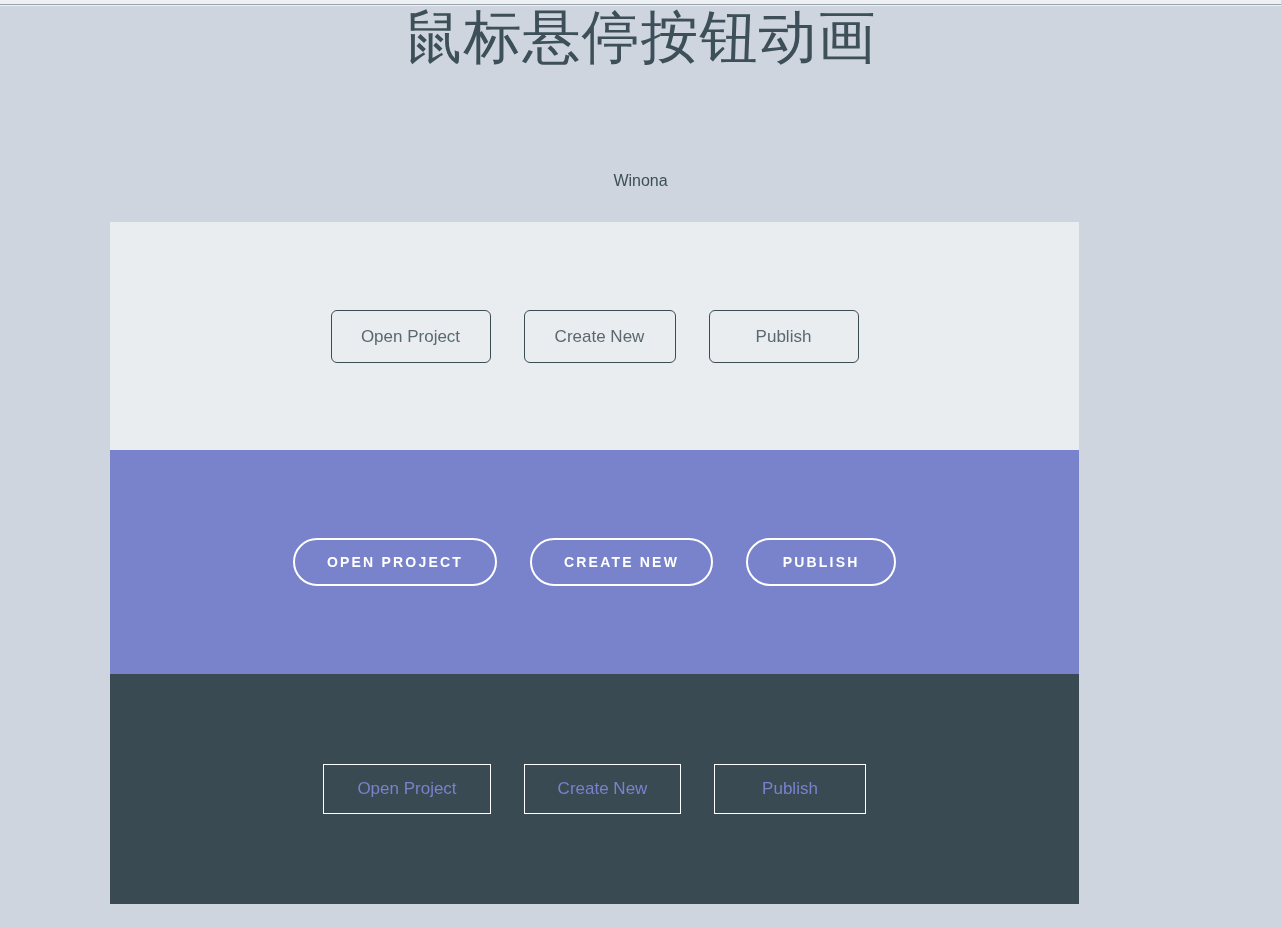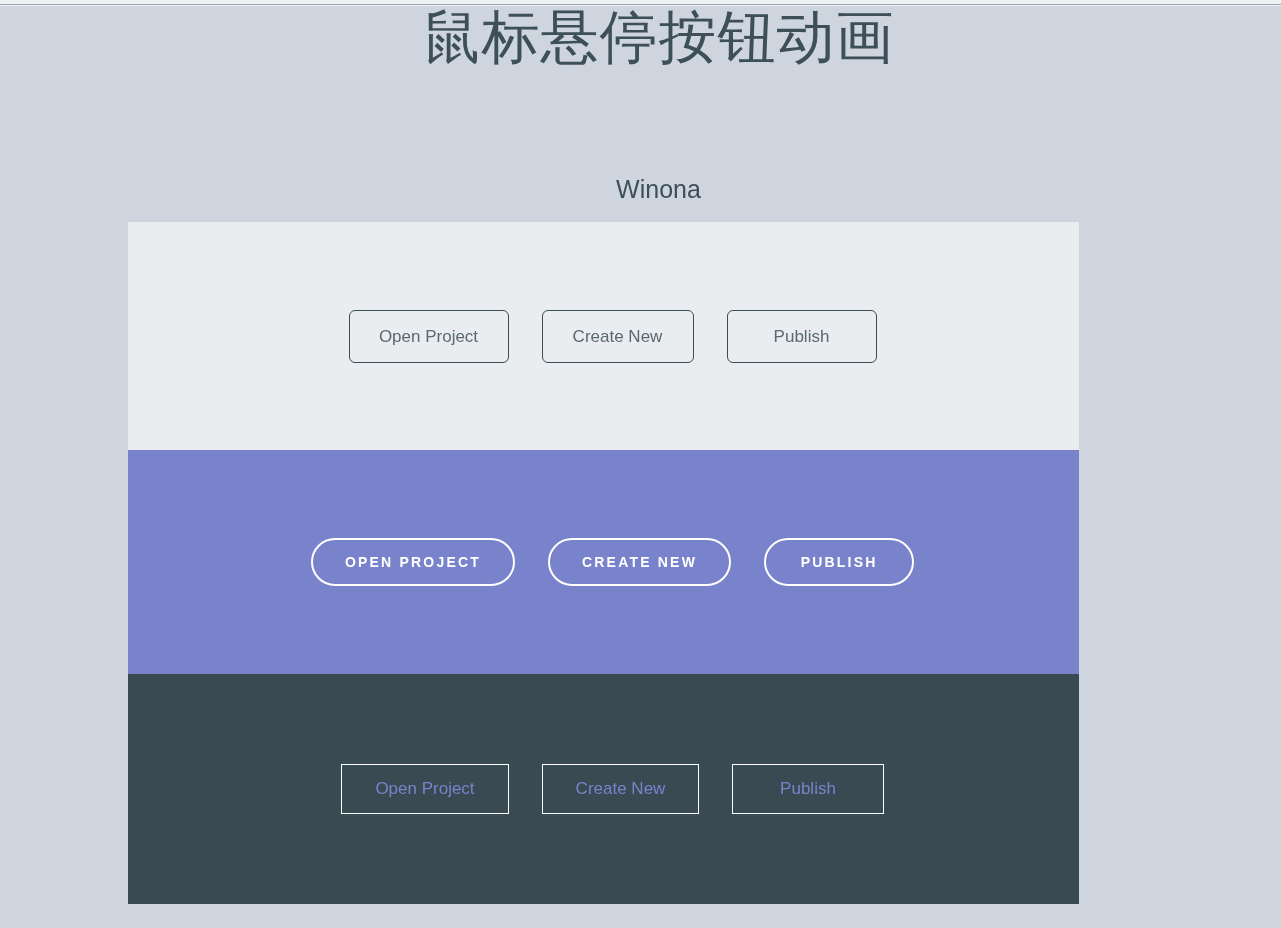--- a/index.html
+++ b/index.html
@@ -1,16 +1,16 @@
 <!DOCTYPE html>
 <html><head>
 <meta charset="utf-8">
 <title>鼠标悬停按钮动画</title>
 <style>
-  * { box-sizing: border-box; padding-left: 18px; }
+  * { box-sizing: border-box; }
   html, body {
     margin: 0;
     padding: 0;
   }
   body {
     width: 1281px;
     height: 928px;
     background: #eef1f4;
     font-family: "Liberation Sans", sans-serif;
     overflow: hidden;
@@ -41,23 +41,23 @@
     font-size: 58px;
     line-height: 62px;
     font-weight: 400;
     color: #3d4f58;
     font-family: "Liberation Sans", sans-serif;
     letter-spacing: 1px;
   }
 
   .subtitle {
     text-align: center;
-    margin: 12px;
+    margin: 4px;
     padding-top: 95px;
-    font-size: 25px;
+    font-size: 16px;
     line-height: 28px;
     font-weight: 400;
     color: #3d4f58;
   }
 
   .demo-card {
     position: absolute;
     left: 110px;
     top: 216px;
     width: 969px;

